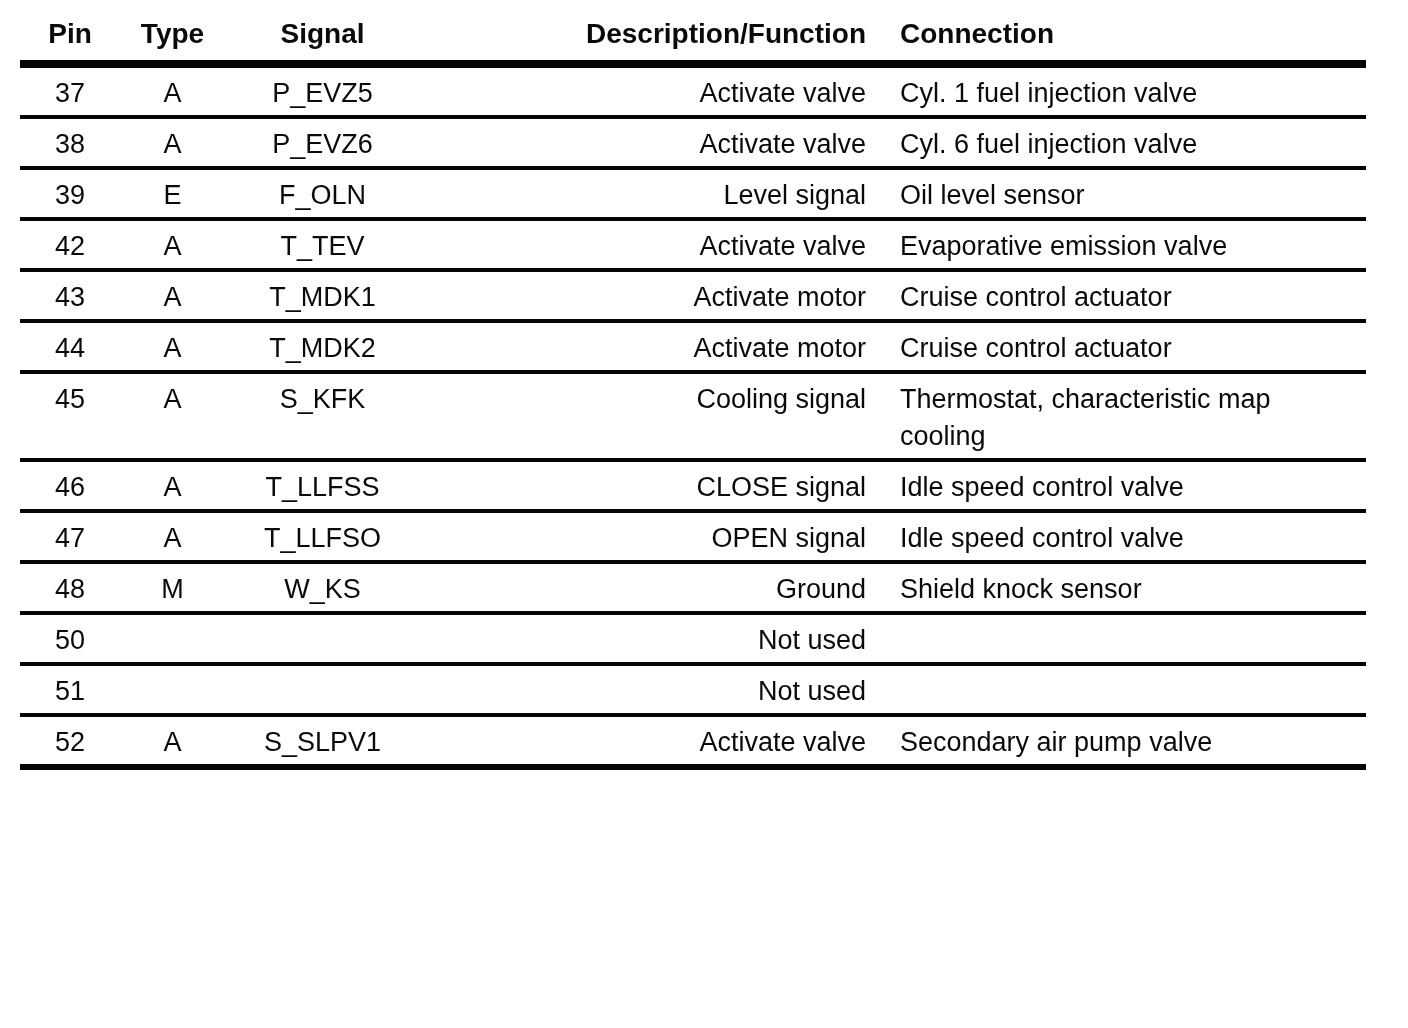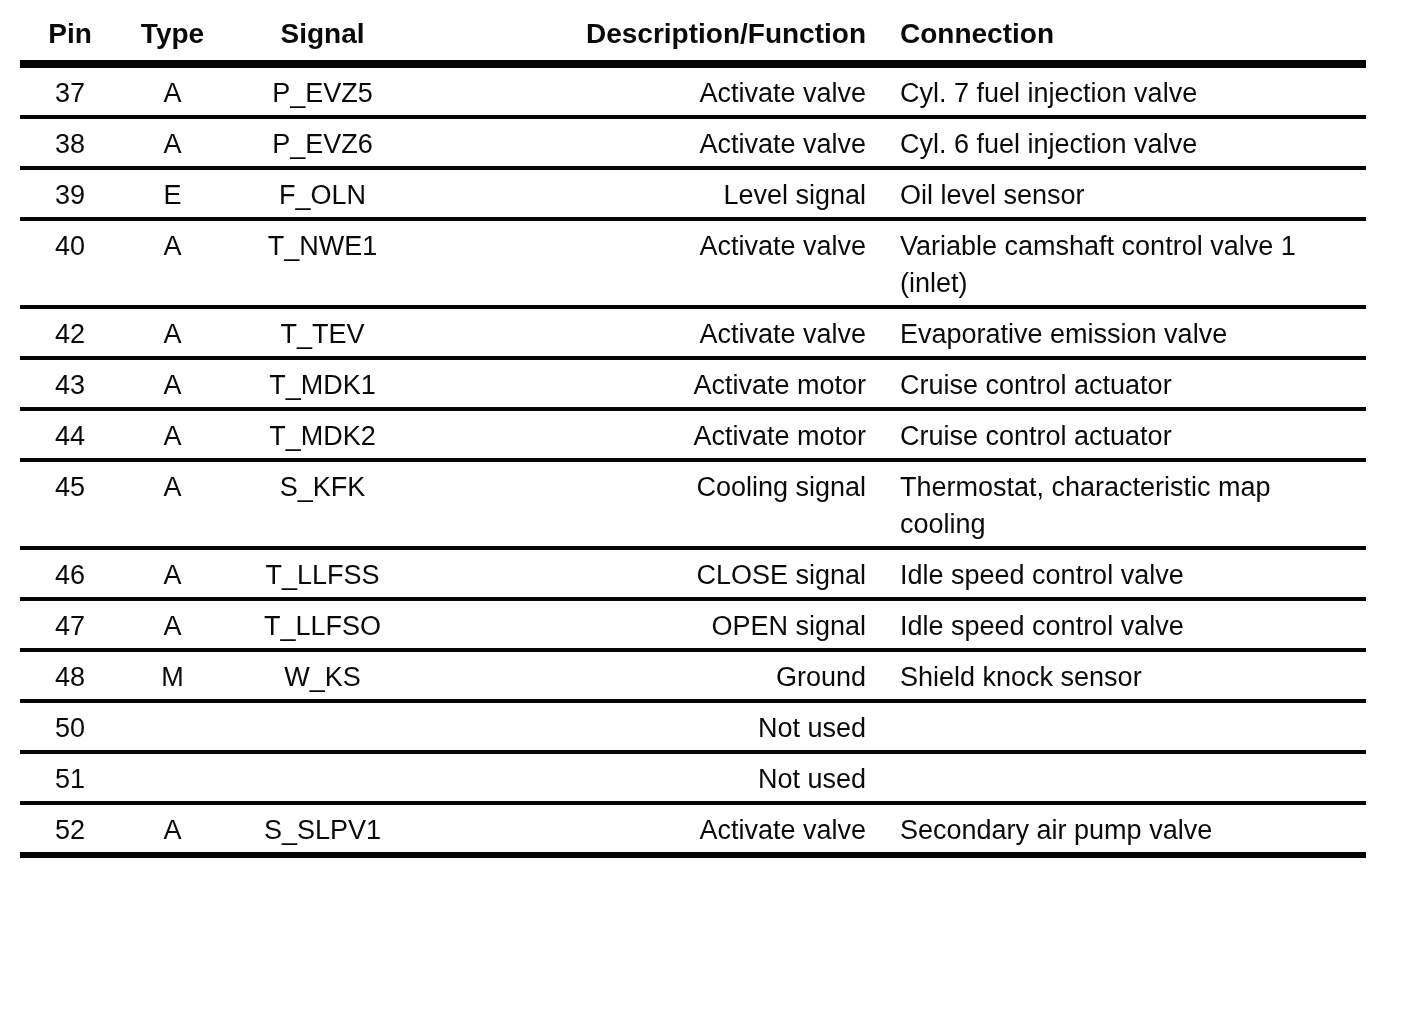--- a/index.html
+++ b/index.html
@@ -73,42 +73,35 @@
         <th class="col-desc">Description/Function</th>
         <th class="col-conn">Connection</th>
       </tr>
     </thead>
     <tbody>
         <tr>
           <td class="col-pin">37</td>
           <td class="col-type">A</td>
           <td class="col-signal">P_EVZ5</td>
           <td class="col-desc">Activate valve</td>
-          <td class="col-conn">Cyl. 7 fuel injection valve</td>
+          <td class="col-conn">Cyl. 1 fuel injection valve</td>
         </tr>
         <tr>
           <td class="col-pin">38</td>
           <td class="col-type">A</td>
           <td class="col-signal">P_EVZ6</td>
           <td class="col-desc">Activate valve</td>
           <td class="col-conn">Cyl. 6 fuel injection valve</td>
         </tr>
         <tr>
           <td class="col-pin">39</td>
           <td class="col-type">E</td>
           <td class="col-signal">F_OLN</td>
           <td class="col-desc">Level signal</td>
           <td class="col-conn">Oil level sensor</td>
-        </tr>
-        <tr>
-          <td class="col-pin">40</td>
-          <td class="col-type">A</td>
-          <td class="col-signal">T_NWE1</td>
-          <td class="col-desc">Activate valve</td>
-          <td class="col-conn">Variable camshaft control valve 1 (inlet)</td>
         </tr>
         <tr>
           <td class="col-pin">42</td>
           <td class="col-type">A</td>
           <td class="col-signal">T_TEV</td>
           <td class="col-desc">Activate valve</td>
           <td class="col-conn">Evaporative emission valve</td>
         </tr>
         <tr>
           <td class="col-pin">43</td>

